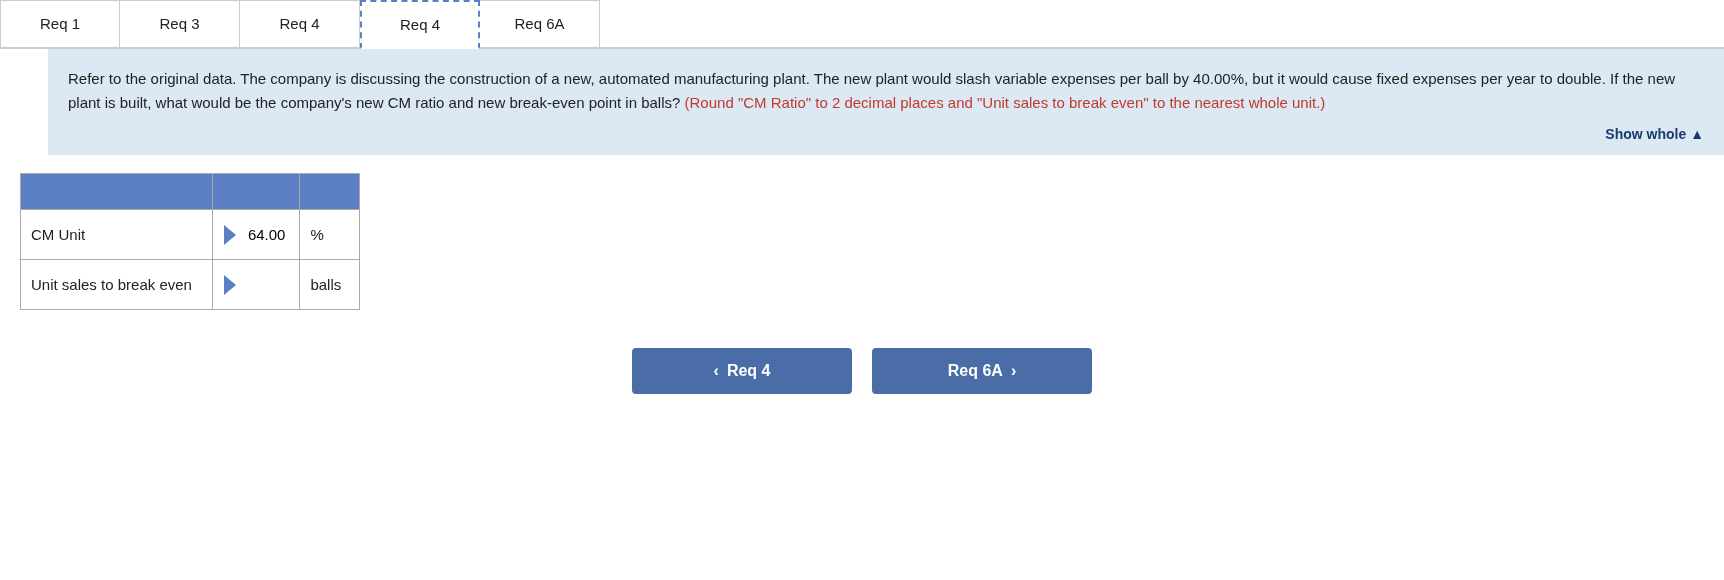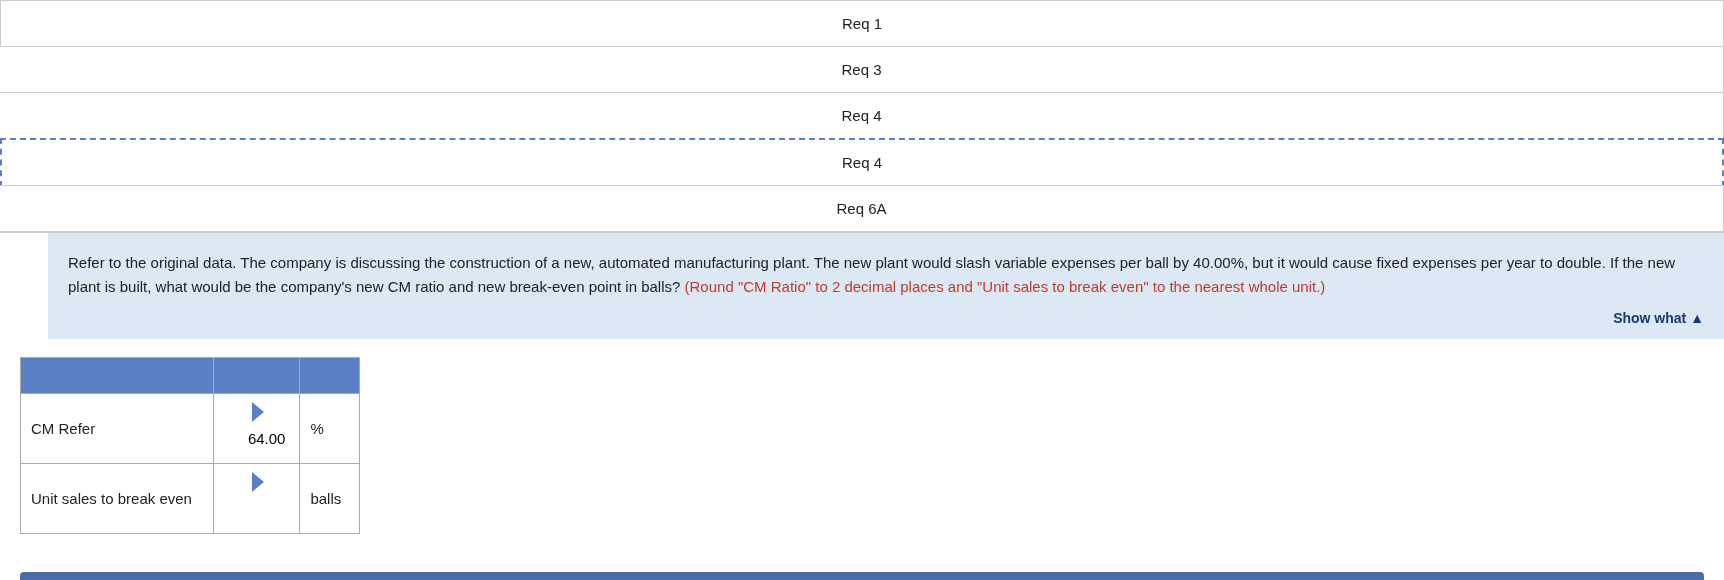--- a/index.html
+++ b/index.html
@@ -1,15 +1,15 @@
 <!DOCTYPE html>
 <html><head>
   <meta charset="utf-8">
   <style>
-    * { box-sizing: border-box; margin: 0; padding: 0; flex-direction: column; }
+    * { box-sizing: border-box; margin: 0; padding: 0; }
     body {
       font-family: Arial, sans-serif;
       font-size: 15px;
       background: #fff;
       color: #222;
     }
 
     
     .tabs-row {
       display: flex;
@@ -162,36 +162,36 @@
   <div class="tab">Req 1</div>
   <div class="tab">Req 3</div>
   <div class="tab">Req 4</div>
   <div class="tab active">Req 4</div>
   <div class="tab">Req 6A</div>
 </div>
 
 <div class="question-area">
   <span class="instruction-text">Refer to the original data. The company is discussing the construction of a new, automated manufacturing plant. The new plant would slash variable expenses per ball by 40.00%, but it would cause fixed expenses per year to double. If the new plant is built, what would be the company's new CM ratio and new break-even point in balls?</span>
   <span class="round-note">(Round "CM Ratio" to 2 decimal places and "Unit sales to break even" to the nearest whole unit.)</span>
-  <div class="show-less">Show what ▲</div>
+  <div class="show-less">Show whole ▲</div>
 </div>
 
 <div class="table-area">
   <table class="data-table">
     <thead>
       <tr>
         <th></th>
         <th></th>
         <th></th>
       </tr>
     </thead>
     <tbody>
 
       <tr>
-        <td>CM Refer</td>
+        <td>CM Unit</td>
         <td class="input-cell">
           <div class="input-wrapper">
             <span class="triangle-indicator"></span>
             <input class="cell-input" type="text" value="64.00" style="">
           </div>
         </td>
         <td class="unit-cell">%</td>
       </tr>
 
       <tr>

